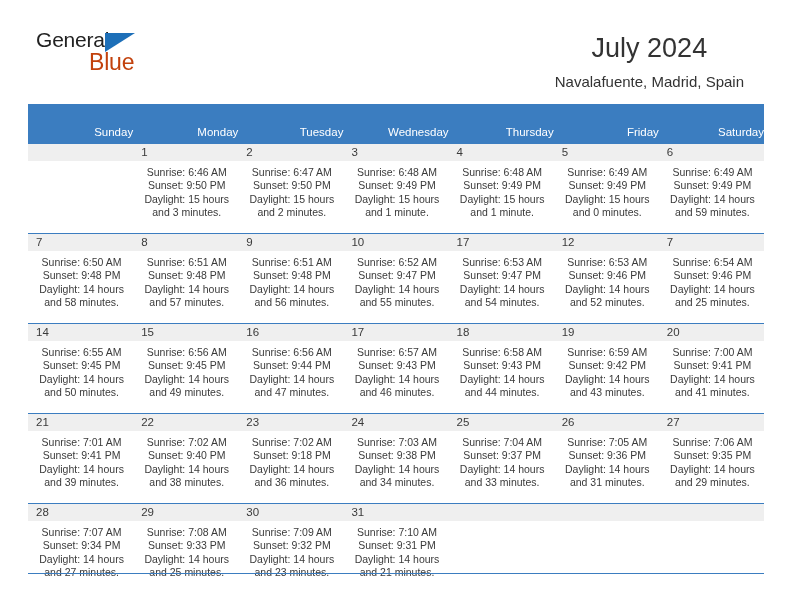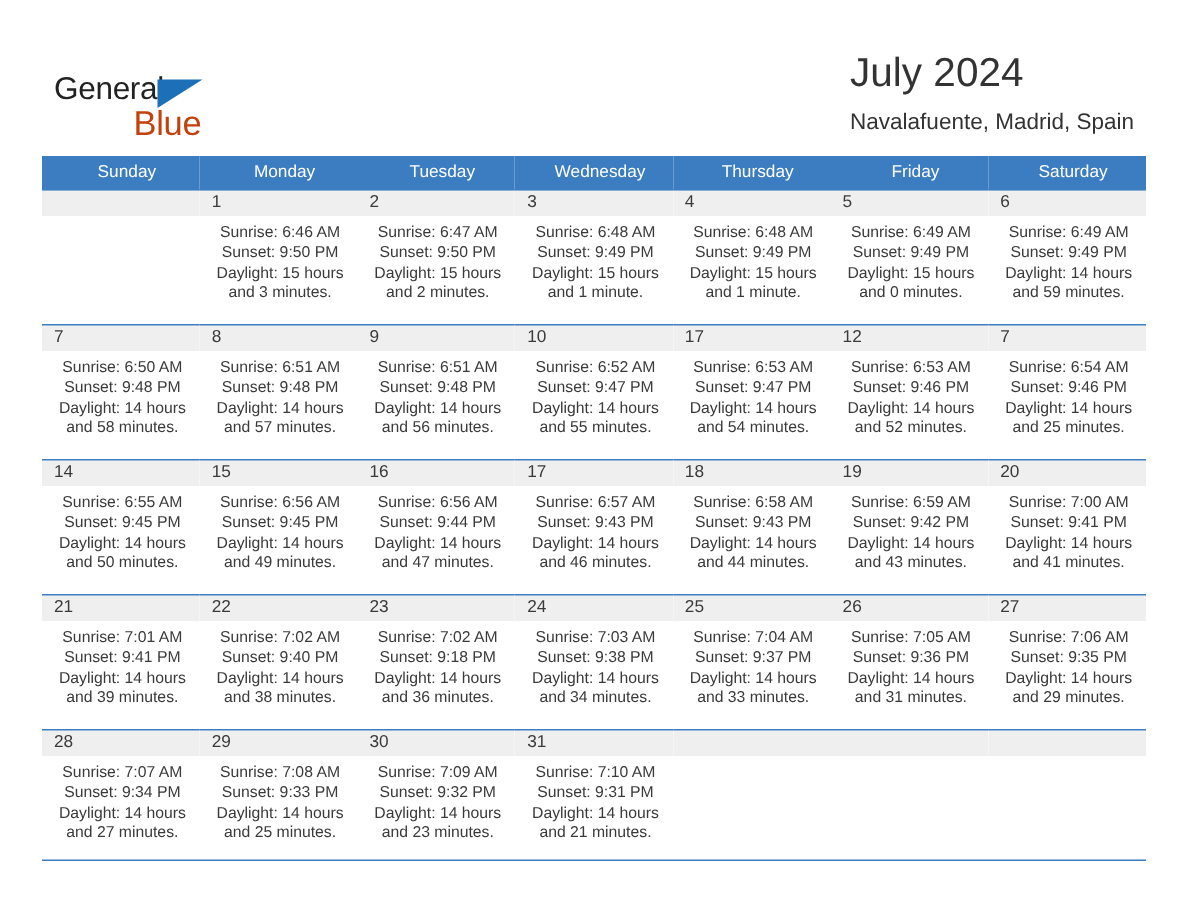--- a/index.html
+++ b/index.html
@@ -27,21 +27,21 @@
     position: absolute;
     left: 0;
     top: 0;
     width: 792px;
     height: 100px;
   }
 
   .logo {
     position: absolute;
     left: 36px;
-    top: 48px;
+    top: 28px;
     width: 200px;
     height: 52px;
   }
   .logo-general {
     position: absolute;
     left: 0;
     top: 0;
     font-size: 21px;
     letter-spacing: -0.2px;
     color: #222222;
@@ -61,23 +61,23 @@
     left: 53px;
     top: 21px;
     font-size: 23px;
     color: #c2410c;
     letter-spacing: -0.2px;
     font-family: "Liberation Sans", sans-serif;
   }
 
   .title-block {
     position: absolute;
-    right: 36px;
+    right: 48px;
     top: 32px;
-    text-align: left;
+    text-align: center;
   }
   .cal-title {
     font-size: 27px;
     color: #333333;
     line-height: 32px;
     white-space: nowrap;
   }
   .cal-subtitle {
     margin-top: 9px;
     font-size: 15px;
@@ -98,22 +98,22 @@
     border-collapse: collapse;
     width: 736px;
     table-layout: fixed;
   }
 
   table.cal th {
     background: #3b7dc0;
     color: #ffffff;
     font-size: 11.5px;
     font-weight: normal;
-    text-align: center;
-    padding: 5px 0 5px 8px;
+    text-align: right;
+    padding: 22px 0 5px 8px;
     height: 21px;
     box-sizing: border-box;
     border: none;
   }
 
   td.daycell {
     vertical-align: top;
     padding: 0;
     border-top: 1px solid #3b7dc0;
     height: 90px;

